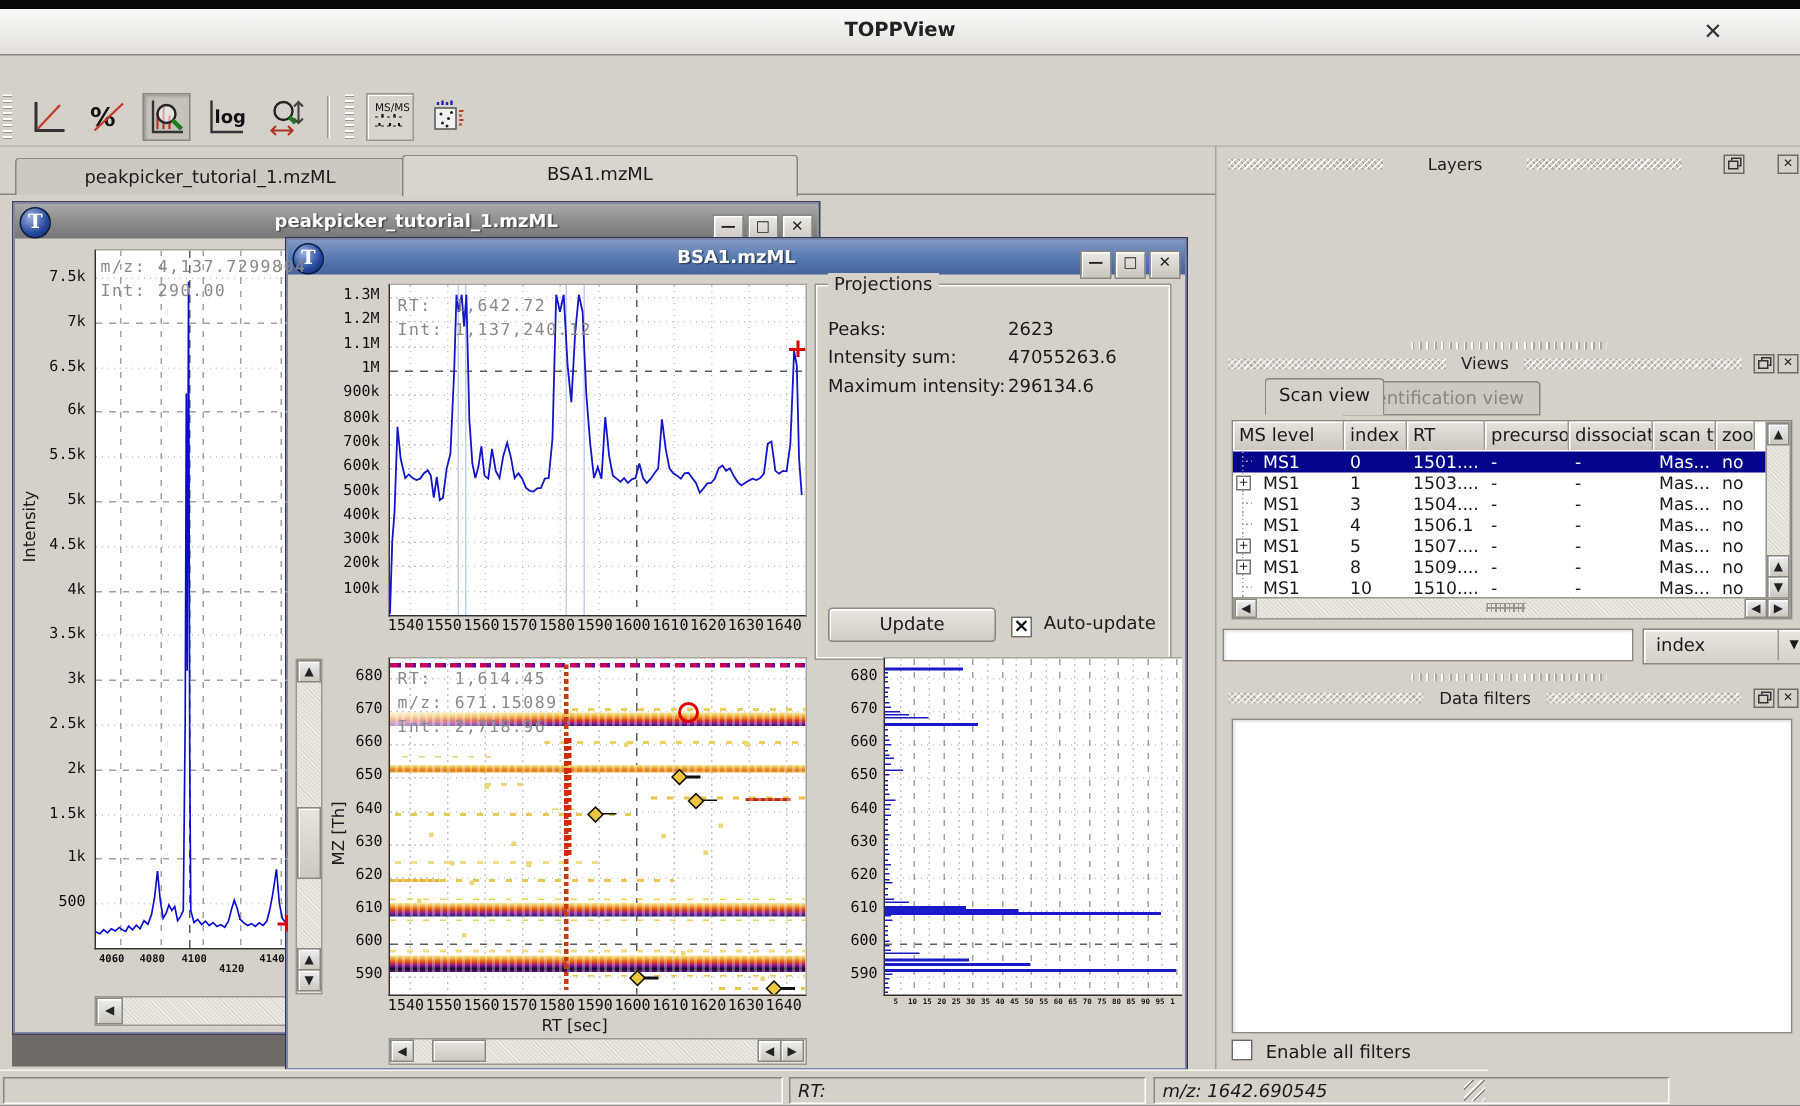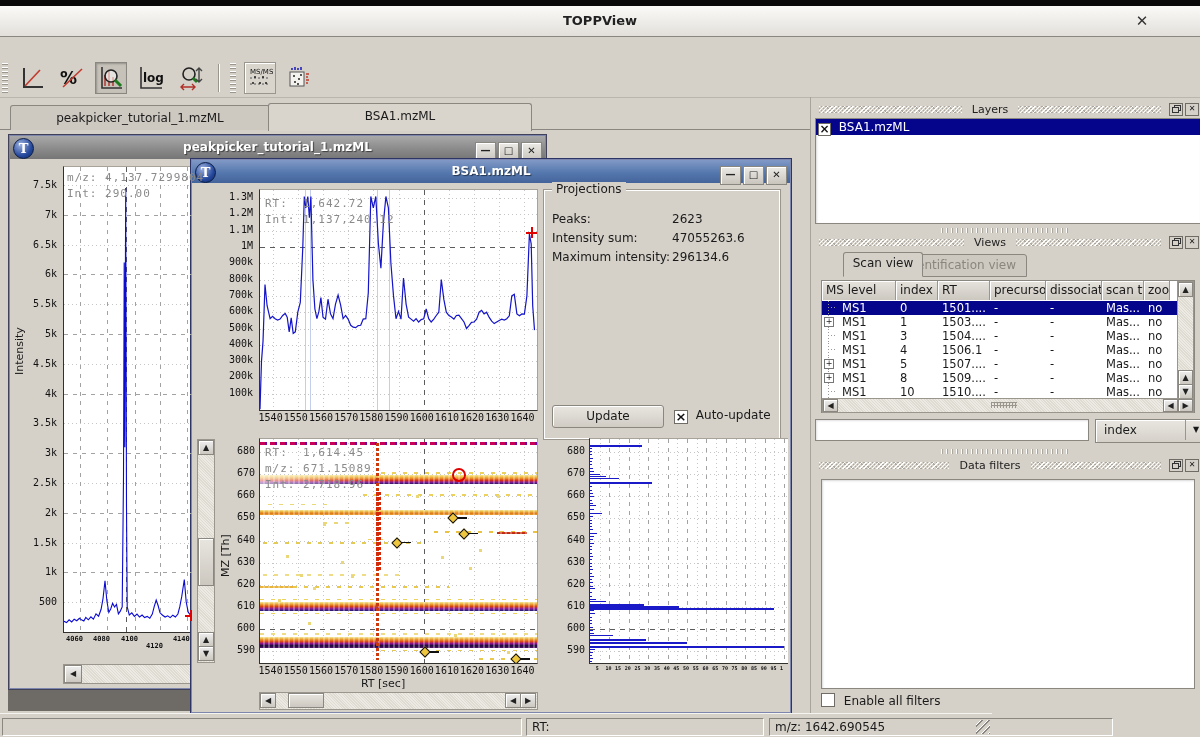--- a/index.html
+++ b/index.html
@@ -98,21 +98,21 @@
      font-size:8px;line-height:7px;text-align:center;top:2px;}
   .stub{position:absolute;top:6px;width:8px;height:1px;background-image:repeating-linear-gradient(90deg,#999 0 1px,transparent 1px 3px);}
 
   input.qline{position:absolute;border:1px solid #8a8680;background:#fff;height:20px;font-size:12px;padding:0 4px;
      font-family:"DejaVu Sans","Liberation Sans",sans-serif;box-shadow:1px 1px 2px rgba(0,0,0,.12) inset;}
   .combo{position:absolute;height:22px;border:1px solid #8a8680;background:linear-gradient(180deg,#e9e6e1,#d5d1c9);
      font-size:12px;line-height:20px;padding-left:8px;box-shadow:1px 1px 0 #fff inset;}
   .combo .arrowbox{position:absolute;right:0;top:0;width:20px;height:20px;border-left:1px solid #9a968e;text-align:center;font-size:8px;line-height:20px;}
 
   
-  #statusbar{left:0;top:713px;width:992px;height:24px;background:#d5d1c9;border-top:1px solid #f6f4f0;}
+  #statusbar{left:0;top:713px;width:992px;height:24px;background:#d5d1c9;border-top:1px solid #f6f4f0;font-style:italic;}
   .sfield{position:absolute;top:4px;height:16px;border-top:1px solid #8a8680;border-left:1px solid #8a8680;border-bottom:1px solid #fff;border-right:1px solid #fff;
      font-size:12px;padding:0 5px;line-height:16px;}
   #grip{position:absolute;right:2px;top:6px;width:14px;height:14px;
      background-image:repeating-linear-gradient(135deg,transparent 0 3px,#fff 3px 4px,#8a8680 4px 5px);}
 </style>
 </head>
 <body>
 
 <div id="screen">
 
@@ -609,35 +609,29 @@
         <div class="tick" style="left: 550.294px; top: 506px; font-size: 5px; font-weight: bold;">80</div>
         <div class="tick" style="left: 560px; top: 506px; font-size: 5px; font-weight: bold;">85</div>
         <div class="tick" style="left: 569.706px; top: 506px; font-size: 5px; font-weight: bold;">90</div>
         <div class="tick" style="left: 579.412px; top: 506px; font-size: 5px; font-weight: bold;">95</div>
         <div class="tick" style="left: 589.118px; top: 506px; font-size: 5px; font-weight: bold;">1</div>
       </div>
   </div>
 
   <div id="dock" class="abs">
 
-    <div class="phead" style="left:2px;top:6px;width:386px;">
+    <div class="phead" style="left:2px;top:6px;width:386px;gap:20px;">
       <span class="tex"></span>
       <span class="lbl">Layers</span>
       <span class="tex"></span>
       <span class="phbtn">
           <span class="sq2"></span>
           <span class="sq"></span>
         </span>
       <span class="phbtn">✕</span>
-    </div>
-    <div class="listpane" style="left:4px;top:21px;width:384px;height:104px;">
-      <div style="background:#05058c;color:#fff;height:16px;line-height:16px;padding-left:2px;">
-        <span class="cb" style="width:11px;height:11px;line-height:10px;font-size:12px;color:#111;">×</span>
-        <span style="margin-left:4px;">BSA1.mzML</span>
-      </div>
     </div>
     <div class="sep-handle" style="top:131px;"></div>
 
     <div class="phead" style="left:2px;top:139px;width:386px;">
       <span class="tex"></span>
       <span class="lbl">Views</span>
       <span class="tex"></span>
       <span class="phbtn">
           <span class="sq2"></span>
           <span class="sq"></span>

